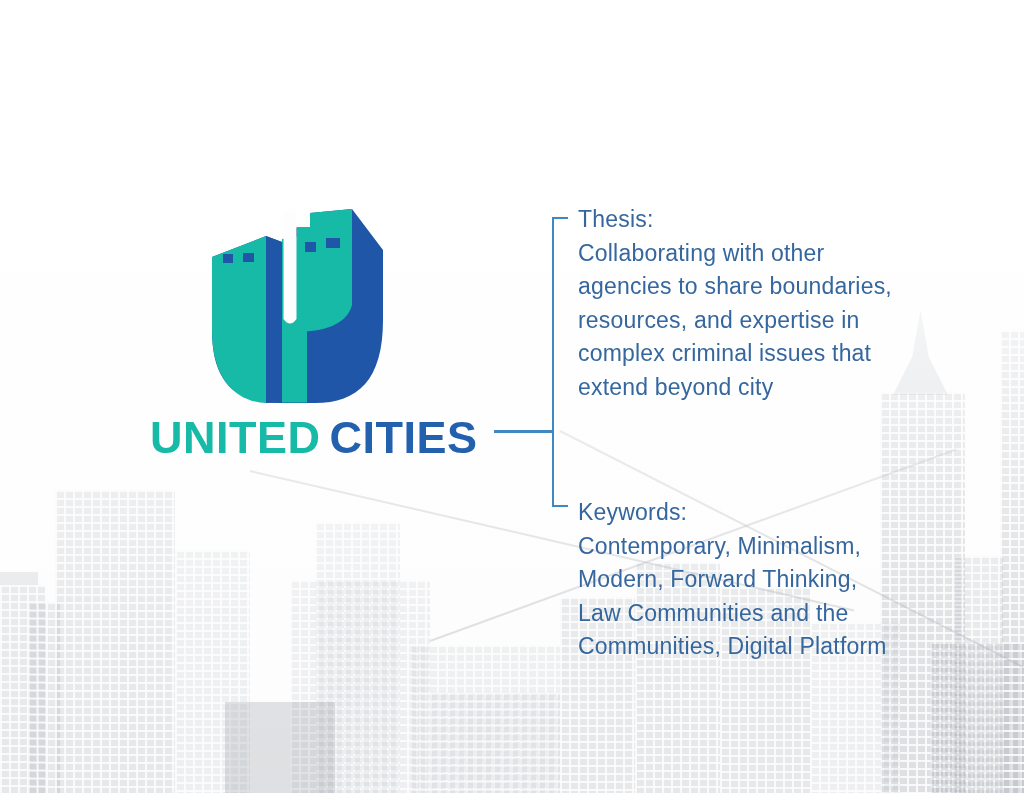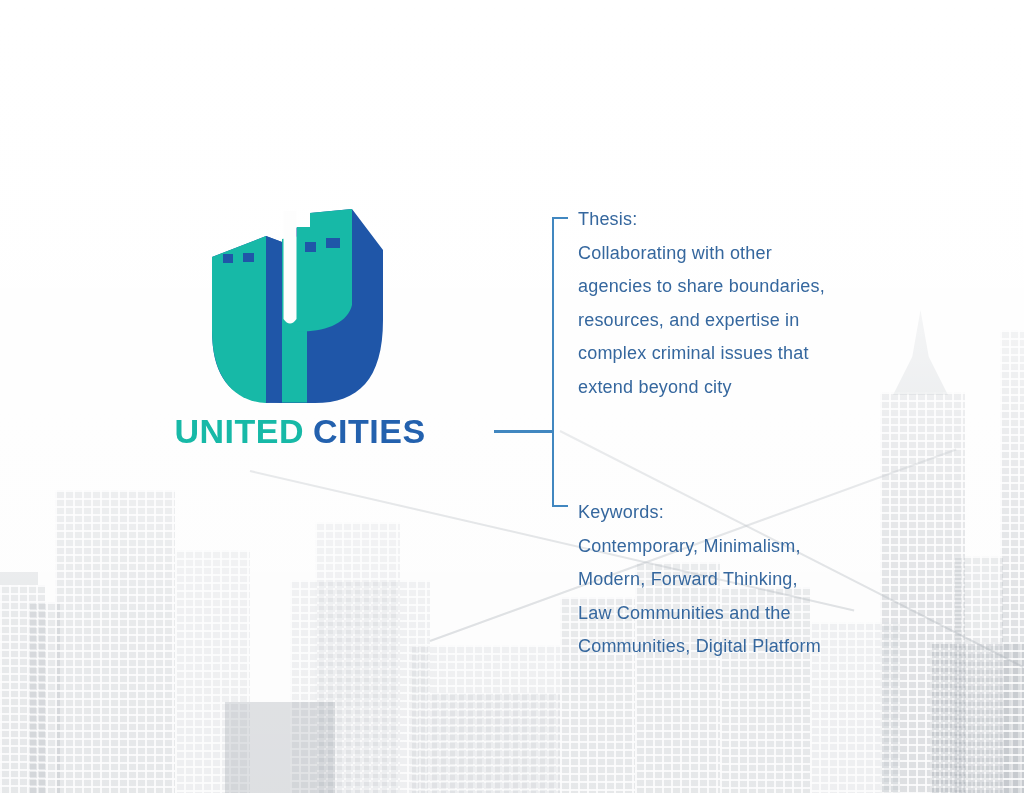--- a/index.html
+++ b/index.html
@@ -31,37 +31,37 @@
       rgba(255,255,255,.85) 30%,
       rgba(255,255,255,.45) 55%,
       rgba(255,255,255,.18) 78%,
       rgba(255,255,255,.10) 100%);
   }
 
   
   .logo-wrap{position:absolute;left:210px;top:205px;width:180px;height:200px;}
   .wordmark{
     position:absolute;left:150px;top:412px;width:300px;
-    text-align:center;font-size:34px;font-weight:700;letter-spacing:.5px;
+    text-align:center;font-size:45px;font-weight:700;letter-spacing:.5px;
     white-space:nowrap;
   }
   .wm-united{color:#17B9A7;margin-right:9px;}
   .wm-cities{color:#2361AE;}
 
   
   .line{position:absolute;background:#4187C0;}
   .connector-h{left:494px;top:430px;width:60px;height:3px;}
   .bracket-v{left:552px;top:217px;width:2px;height:290px;}
   .bracket-tick-top{left:552px;top:217px;width:16px;height:2px;}
   .bracket-tick-bottom{left:552px;top:505px;width:16px;height:2px;}
 
   
   .copy{
     position:absolute;left:578px;width:390px;color:#35679E;
-    font-size:18px;line-height:33.5px;letter-spacing:.2px;
+    font-size:23px;line-height:33.5px;letter-spacing:.2px;
   }
   .copy .t-line{white-space:nowrap;}
   .thesis-block{top:203px;}
   .keywords-block{top:496px;}
 </style>
 </head>
 <body>
 
 <div id="canvas">
 

